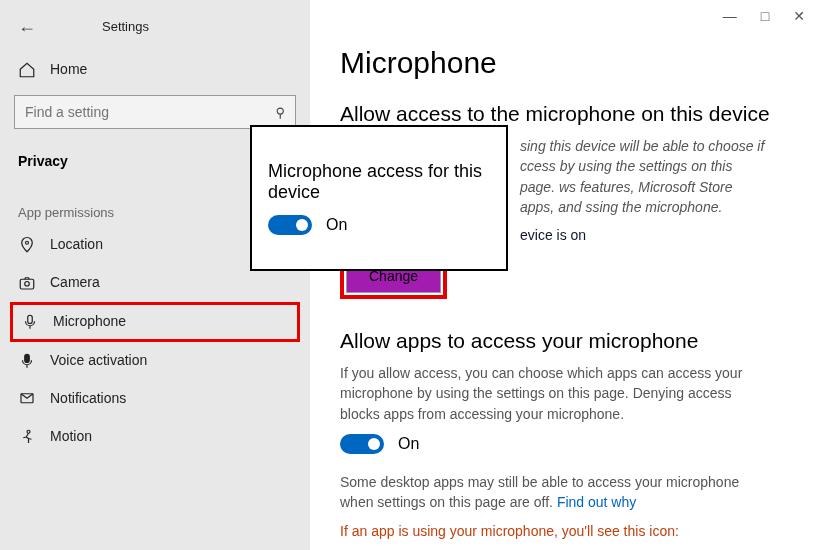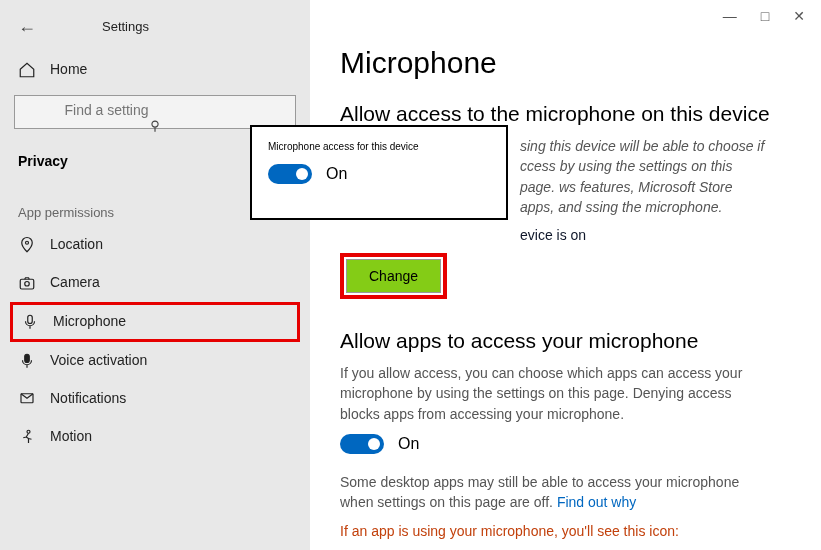--- a/index.html
+++ b/index.html
@@ -2,42 +2,42 @@
 <html><head>
   <meta charset="utf-8">
   <style>
     * { margin: 0; padding: 0; box-sizing: border-box; font-family: 'Segoe UI', Tahoma, sans-serif; }
     body { width: 821px; height: 550px; background: #fff; overflow: hidden; display: flex; }
     .sidebar { width: 310px; height: 100%; background: #e8e8e8; padding: 10px 0; }
     .topbar { display: flex; align-items: center; padding: 6px 18px 14px; gap: 20px; }
     .back-arrow { font-size: 18px; color: #444; cursor: pointer; }
     .title { font-size: 13px; color: #222; margin-left: 46px; }
     .sidebar-row { display: flex; align-items: flex-start; gap: 14px; padding: 10px 18px; font-size: 14px; color: #222; cursor: pointer; }
-    .search-box { margin: 6px 14px 14px; border: 1px solid #999; background: #f3f3f3; display: flex; align-items: center; padding: 6px 10px; height: 34px; position: relative; flex-direction: column; }
+    .search-box { margin: 6px 14px 14px; border: 1px solid #999; background: #f3f3f3; display: flex; align-items: center; padding: 6px 10px; height: 34px; position: relative; }
     .search-box input { flex: 1; border: none; background: transparent; outline: none; font-size: 14px; color: #666; }
     .search-icon { font-size: 13px; color: #444; }
     .section-label { padding: 10px 18px; font-weight: 600; font-size: 14px; }
     .section-sub { padding: 6px 18px 6px; font-size: 13px; color: #666; }
     .icon { width: 18px; text-align: center; font-size: 16px; color: #222; display: inline-flex; align-items: center; justify-content: center; }
     .highlight { border: 3px solid #e60000; }
     .sidebar-row.highlight { margin: 0 10px; padding: 8px 8px; }
     .main { flex: 1; padding: 20px 26px 0 30px; position: relative; overflow: hidden; }
     .window-controls { position: absolute; top: 8px; right: 16px; display: flex; gap: 24px; color: #555; font-size: 14px; }
     h1 { font-weight: 400; font-size: 30px; margin: 26px 0 22px; }
     h2 { font-weight: 400; font-size: 21px; margin-bottom: 10px; }
     .desc { font-size: 14px; color: #555; line-height: 1.45; margin-bottom: 10px; max-width: 430px; }
     .status-line { font-size: 14px; color: #0f172a; margin-bottom: 10px; }
-    .change-btn { padding: 8px 22px; background: #84cc16; border: 1px solid #999; font-size: 14px; cursor: pointer; }
+    .change-btn { padding: 8px 22px; background: #a21caf; border: 1px solid #999; font-size: 14px; cursor: pointer; }
     .change-wrap { display: inline-block; padding: 2px; border: 4px solid #e60000; margin-bottom: 30px; }
     .toggle-row { display: flex; align-items: center; gap: 14px; margin-bottom: 18px; }
     .toggle { width: 44px; height: 20px; border-radius: 10px; background: #0067c0; position: relative; cursor: pointer; }
     .toggle::after { content: ''; position: absolute; width: 12px; height: 12px; background: #fff; border-radius: 50%; right: 4px; top: 4px; }
     .link { color: #0067c0; cursor: pointer; }
     .popup { position: absolute; top: 125px; left: 250px; width: 258px; background: #fff; border: 2px solid #000; padding: 14px 16px 16px; z-index: 10; }
-    .popup-title { font-size: 10px; margin-bottom: 12px; }
+    .popup-title { font-size: 18px; margin-bottom: 12px; margin-top: 20px; }
     .spacer { height: 10px; }
     .truncated { color: #c2410c; font-size: 14px; }
     svg { width: 18px; height: 18px; }
   </style>
 </head>
 <body>
 
 <div class="sidebar">
   <div class="topbar">
     <span class="back-arrow">←</span>

